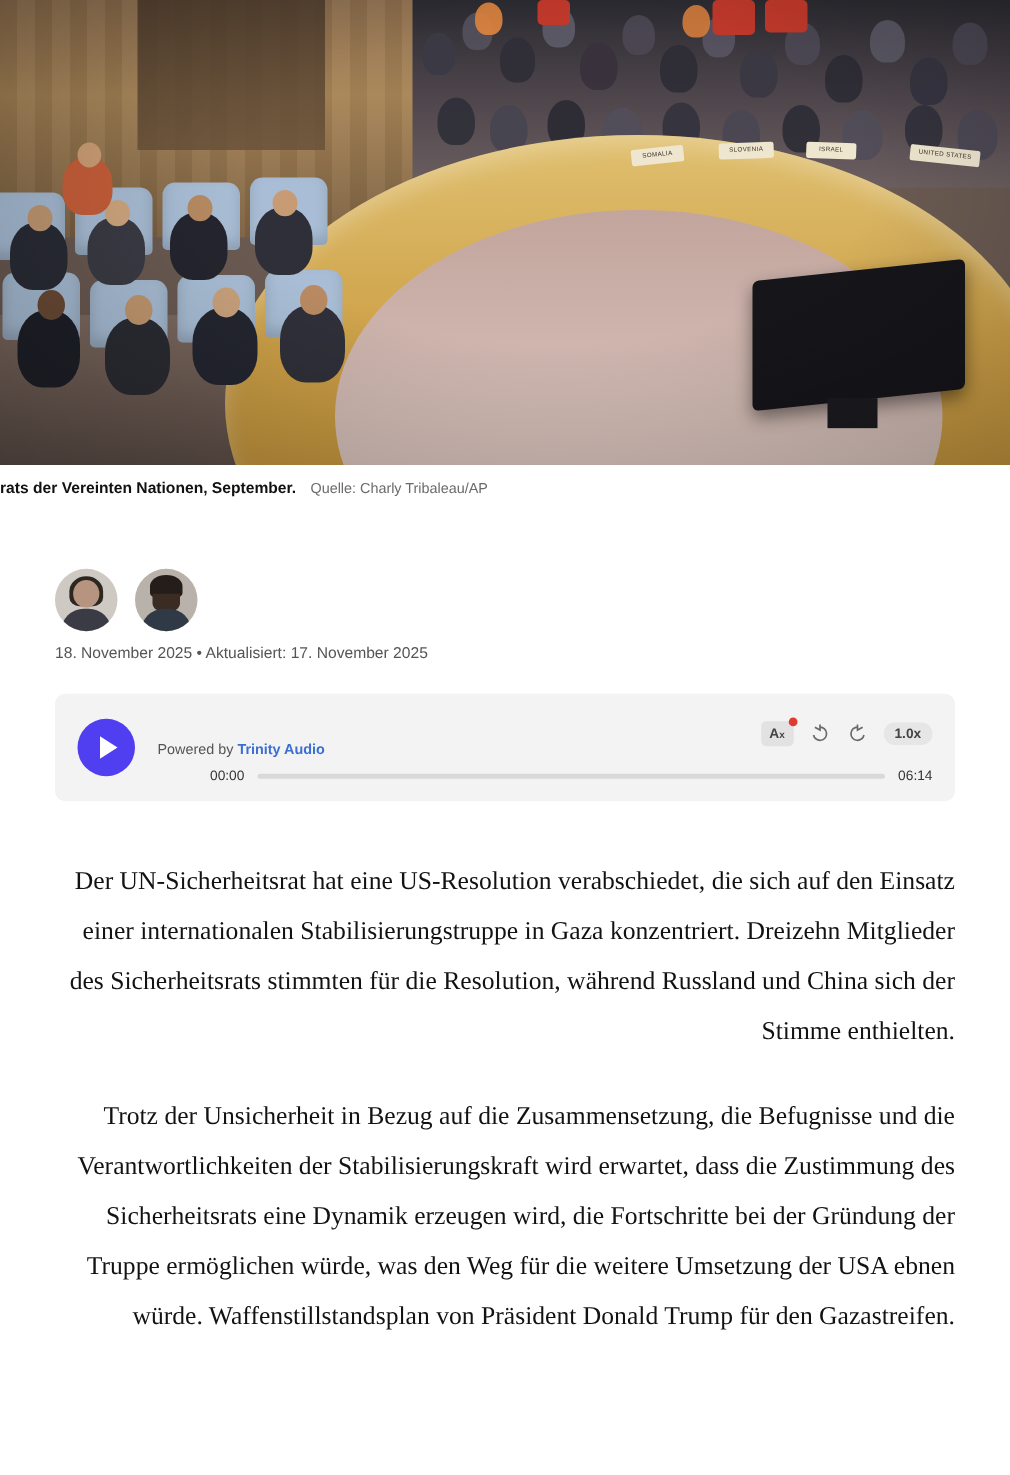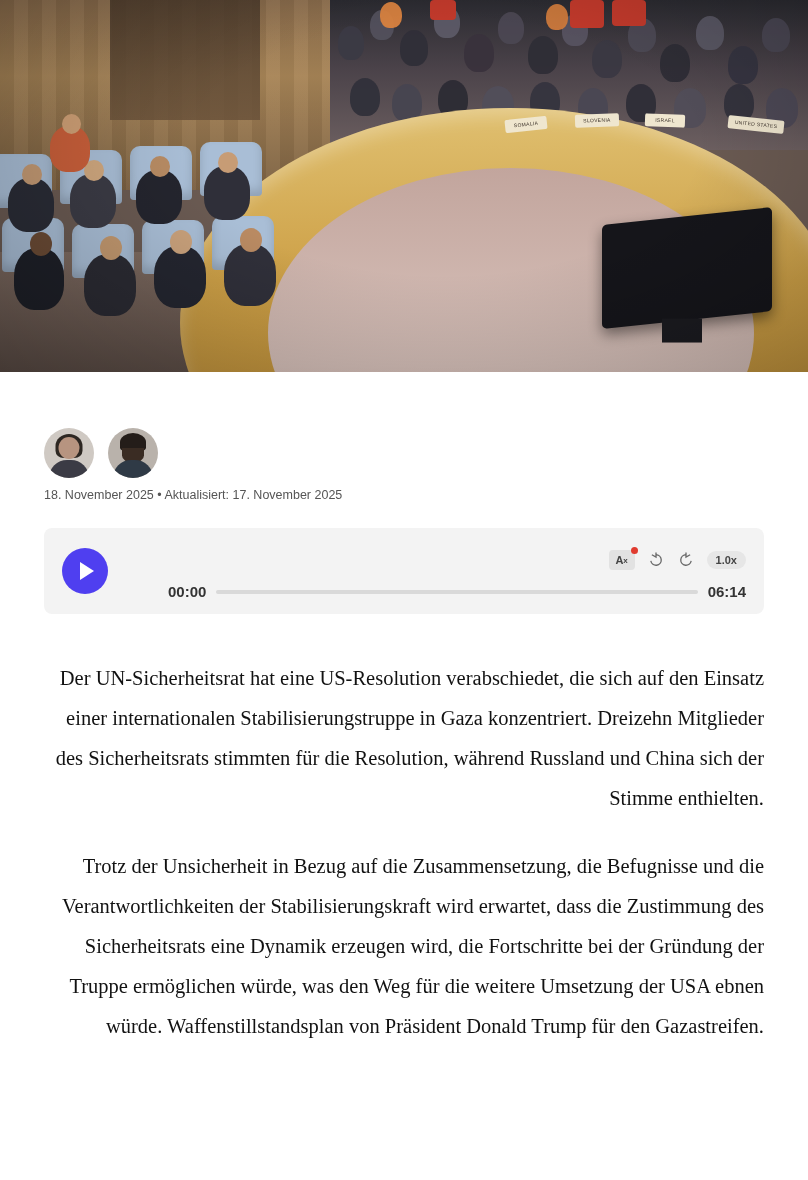--- a/index.html
+++ b/index.html
@@ -370,23 +370,23 @@
   .progress-row {
     position: absolute;
     left: 18px;
     right: 18px;
     bottom: 14px;
     display: flex;
     align-items: center;
     gap: 10px;
   }
   .time {
-    font-size: 15px;
+    font-size: 11px;
     color: #333;
-    font-weight: bold;
+    font-weight: normal;
     font-family: "Liberation Sans", sans-serif;
     text-align: center;
   }
   .time.left { margin-left: 106px; }
   .bar {
     flex: 1 1 auto;
     height: 4px;
     border-radius: 2px;
     background: #d9d9d9;
     position: relative;
@@ -497,20 +497,26 @@
 
         <div class="person" style="left:50px;  top:6px;   width:40px; height:46px; background:#c95f3a;"></div>
         <div class="head" style="left:62px;  top:-6px;  width:19px; height:20px; background:#cfa076;"></div>
       </div>
 
       <div class="monitor"></div>
       <div class="hero-vignette"></div>
     </div>
   </div>
 
+  <div class="caption-bar">
+    <div class="caption-line">
+      <span class="caption-text">rats der Vereinten Nationen, September.</span>
+      <span class="caption-credit">Quelle: Charly Tribaleau/AP</span>
+    </div>
+  </div>
 
   <div class="article">
 
     <div class="byline-block">
       <div class="avatars">
         <div class="avatar a1">
           <div class="hair"></div>
           <div class="av-head"></div>
           <div class="av-body"></div>
         </div>
@@ -525,20 +531,24 @@
 
       <div class="dateline">18. November 2025 • Aktualisiert: 17. November 2025</div>
     </div>
 
     <div class="player">
       <div class="play-btn">
         <div class="play-tri"></div>
       </div>
 
       <div class="player-mid">
+        <div class="player-sub">
+          <span>Powered by</span>
+          <a href="#">Trinity Audio</a>
+        </div>
       </div>
 
       <div class="player-tools">
         <div class="tool tool-ax">
           A<span style="font-size:8px;">x</span><span class="dot"></span>
         </div>
         <div class="tool">
           <svg width="18" height="18" viewBox="0 0 24 24" fill="none" stroke="#6a6a6a" stroke-width="1.8">
             <path d="M12 5a7 7 0 1 1-6.9 8.3"></path>
             <polyline points="12 2 12 8 6.5 5"></polyline>

